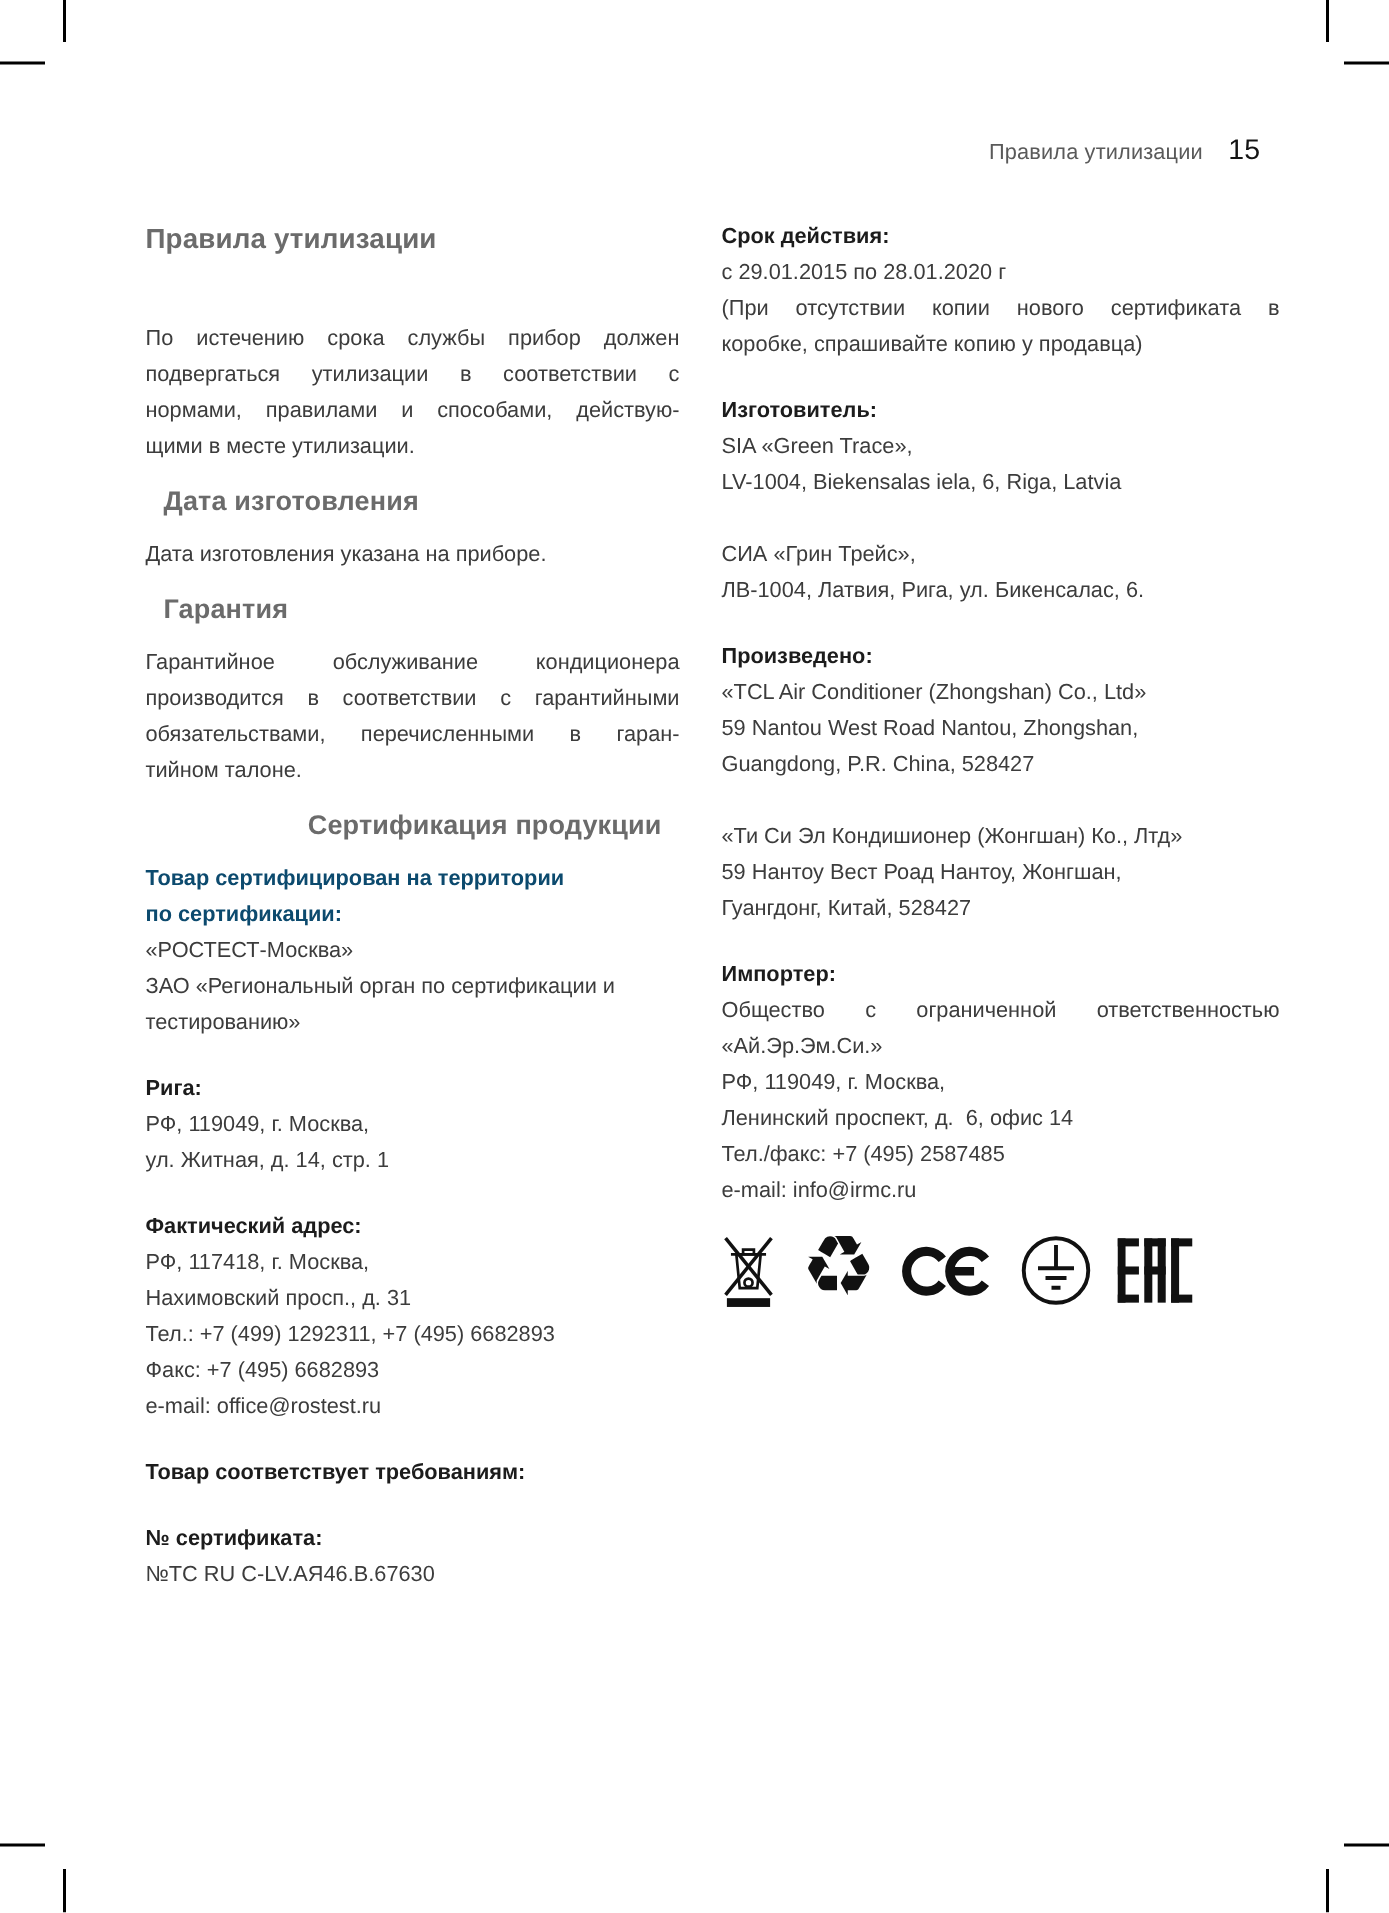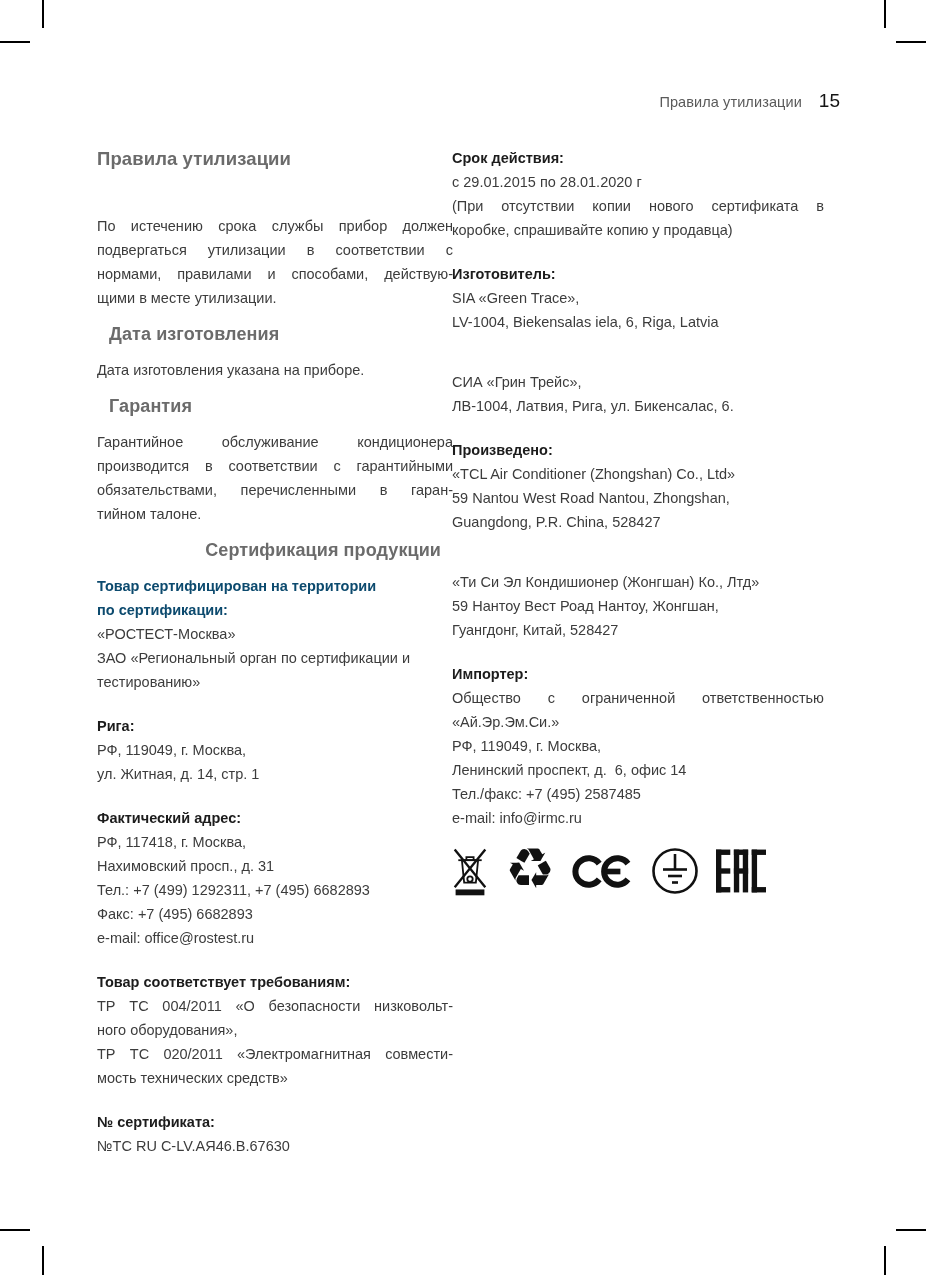--- a/index.html
+++ b/index.html
@@ -17,31 +17,31 @@
   .runhead{
     position:absolute;top:90px;left:380px;width:460px;
     display:flex;justify-content:flex-end;align-items:baseline;gap:17px;
   }
   .runhead .rh-title{font-size:14.5px;color:#5a5a5a;letter-spacing:.1px;}
   .runhead .rh-num{font-size:19px;color:#141414;}
 
   
   .col{position:absolute;top:146px;font-size:14.5px;line-height:24px;}
   .col-left{left:97px;width:356px;}
-  .col-right{left:452px;width:372px;}
+  .col-right{left:481px;width:372px;}
 
   h1.section{
     font-size:18.5px;line-height:26px;font-weight:bold;color:#6b6b6b;
     margin:0;letter-spacing:.1px;
   }
   h2.section{
     font-size:18px;line-height:24px;font-weight:bold;color:#6b6b6b;
     margin:12px;letter-spacing:.1px;
   }
-  .mt26{margin-top:42px;} .mt24{margin-top:36px;} .mt20{margin-top:20px;} .mb16{margin-bottom:16px;} .mb18{margin-bottom:18px;text-align:right;}
+  .mt26{margin-top:42px;} .mt24{margin-top:24px;} .mt20{margin-top:20px;} .mb16{margin-bottom:16px;} .mb18{margin-bottom:18px;text-align:right;}
 
   .label{font-weight:bold;color:#1c1c1c;}
   .label-lines div{font-weight:bold;color:#0c4a6e;}
   .lines div{min-height:24px;}
   .jline{text-align:justify;text-align-last:justify;}
 
   
   .icons{
     display:flex;align-items:center;gap:17px;margin-top:14px;height:54px;
   }
@@ -120,26 +120,20 @@
         <div>РФ, 117418, г. Москва,</div>
         <div>Нахимовский просп., д. 31</div>
         <div>Тел.: +7 (499) 1292311, +7 (495) 6682893</div>
         <div>Факс: +7 (495) 6682893</div>
         <div>e-mail: office@rostest.ru</div>
       </div>
   </div>
 
   <div class="mt20">
     <div class="label">Товар соответствует требованиям:</div>
-    <div class="lines">
-        <div class="jline">ТР ТС 004/2011 «О безопасности низковольт-</div>
-        <div>ного оборудования»,</div>
-        <div class="jline">ТР ТС 020/2011 «Электромагнитная совмести-</div>
-        <div>мость технических средств»</div>
-      </div>
   </div>
 
   <div class="mt20">
     <div class="label">№ сертификата:</div>
     <div class="lines">
         <div>№ТС RU C-LV.АЯ46.В.67630</div>
       </div>
   </div>
 
 </div>

